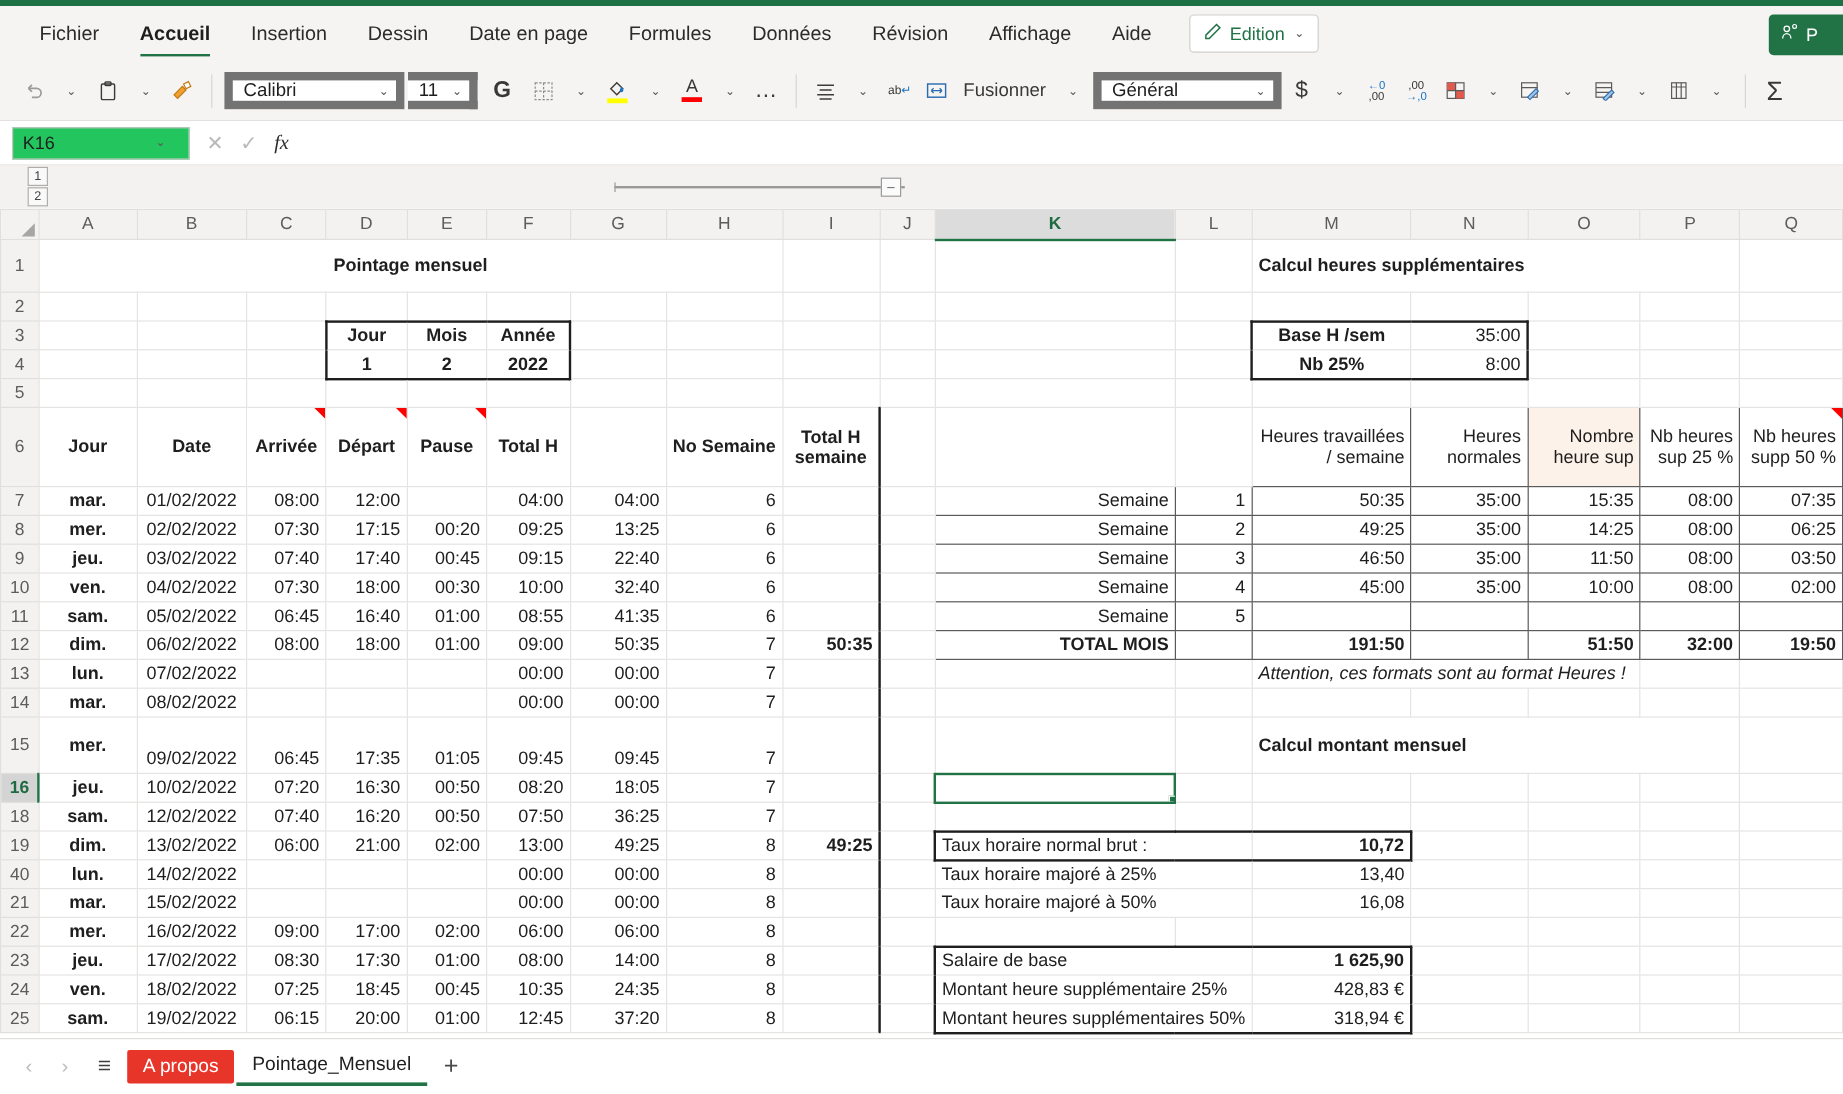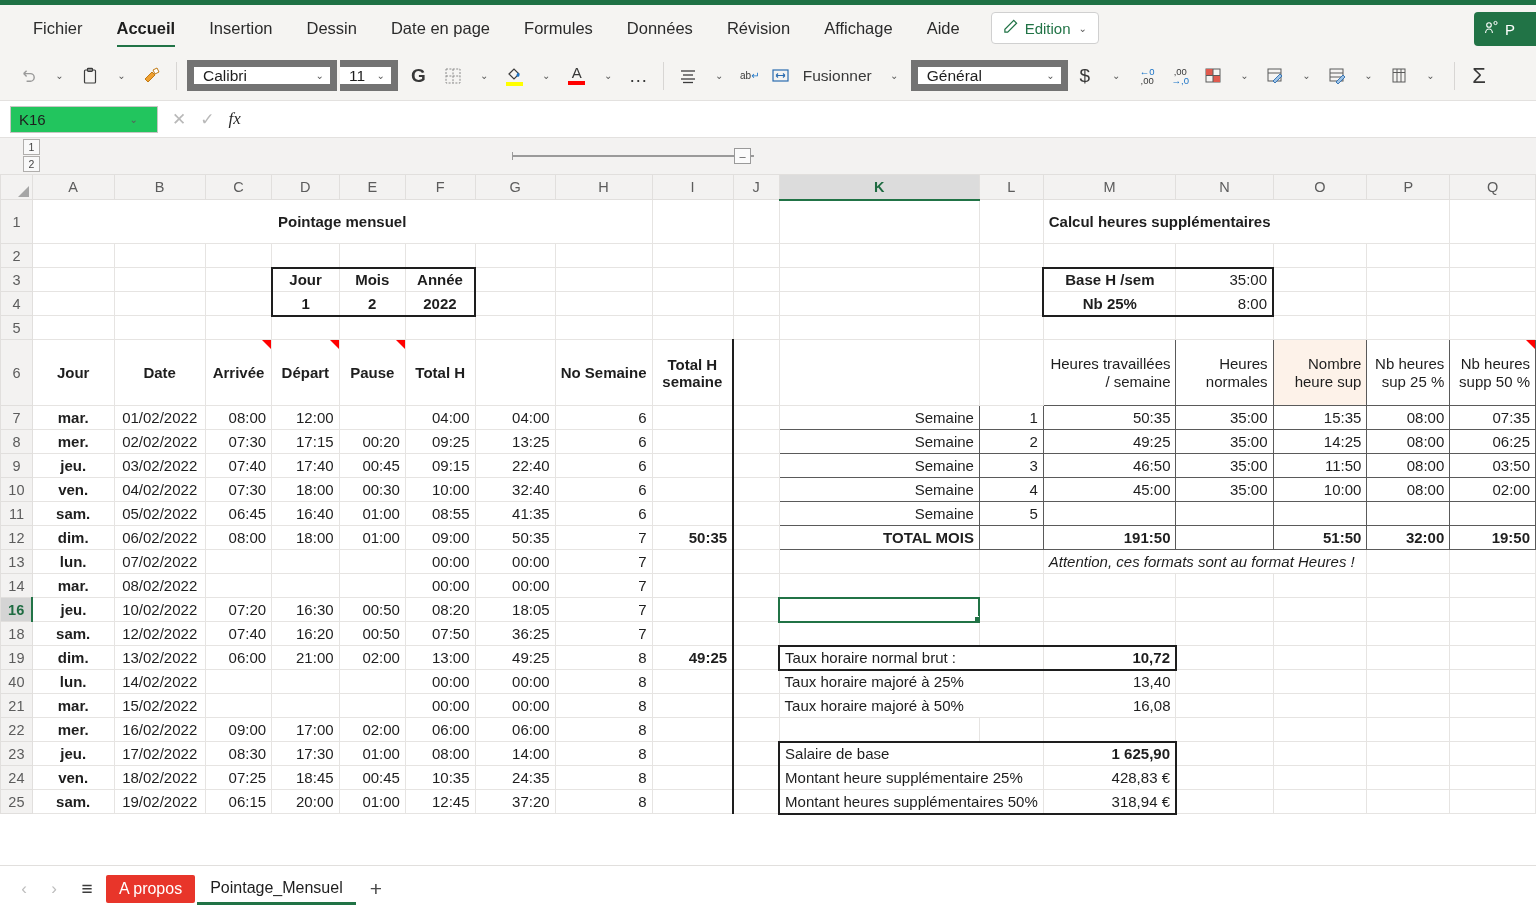--- a/index.html
+++ b/index.html
@@ -714,20 +714,37 @@
     <td class="cell"></td>
           <td class="cell"></td>
     <td class="cell"></td>
           <td class="cell"></td>
     <td class="cell"></td>
           <td class="cell"></td>
     <td class="cell"></td>
           <td class="cell"></td>
   </tr>
 
+  <tr style="height:47px;">
+    <td class="rowhdr">15</td>
+    <td class="cell amber">mer.</td>
+    <td class="cell c" style="vertical-align:bottom;padding-bottom:3px;">09/02/2022</td>
+    <td class="cell r" style="vertical-align:bottom;padding-bottom:3px;">06:45</td>
+    <td class="cell r" style="vertical-align:bottom;padding-bottom:3px;">17:35</td>
+    <td class="cell r" style="vertical-align:bottom;padding-bottom:3px;">01:05</td>
+    <td class="cell r bluecol" style="vertical-align:bottom;padding-bottom:3px;">09:45</td>
+    <td class="cell r" style="vertical-align:bottom;padding-bottom:3px;">09:45</td>
+    <td class="cell r" style="vertical-align:bottom;padding-bottom:3px;">7</td>
+    <td class="cell r b thickdivider"></td>
+    <td class="cell"></td>
+    <td class="cell"></td>
+    <td class="cell"></td>
+    <td class="cell pinkttl" colspan="4">Calcul montant mensuel</td>
+    <td class="cell"></td>
+  </tr>
 
   <tr>
     <td class="rowhdr sel">16</td>
     <td class="cell amber">jeu.</td>
     <td class="cell c">10/02/2022</td>
     <td class="cell r">07:20</td>
     <td class="cell r">16:30</td>
     <td class="cell r">00:50</td>
     <td class="cell r bluecol">08:20</td>
     <td class="cell r">18:05</td>

